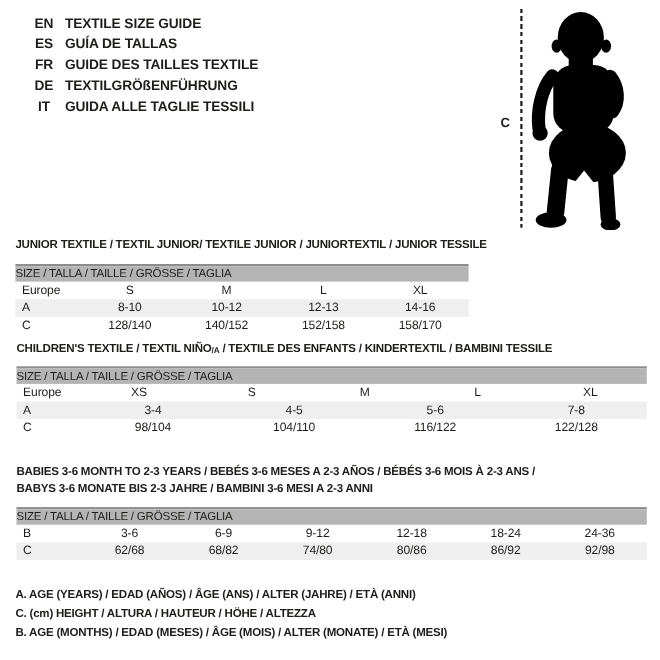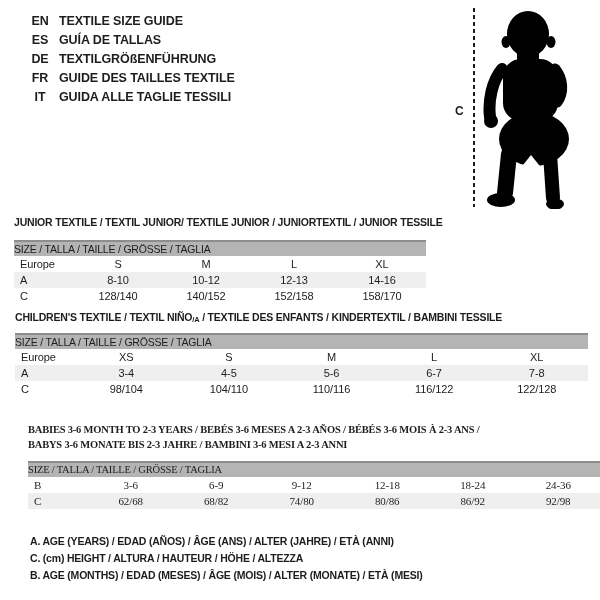--- a/index.html
+++ b/index.html
@@ -22,60 +22,60 @@
   
   .dash-line{position:absolute;left:473px;top:8px;width:2px;height:199px;
     background-image:repeating-linear-gradient(to bottom,
       var(--ink) 0px,var(--ink) 4px,transparent 4px,transparent 7px);}
   .c-label{position:absolute;left:455px;top:104px;font-weight:bold;font-size:12px;}
   .baby{position:absolute;left:481px;top:9px;}
   
   .section{position:absolute;}
   #sec-junior{left:14px;top:215px;width:412px;}
   #sec-children{left:15px;top:310px;width:573px;}
-  #sec-babies{left:28px;top:422px;width:573px;font-family:Liberation Serif, serif;}
+  #sec-babies{left:15px;top:422px;width:573px;}
   .sec-title{font-weight:bold;font-size:10.5px;letter-spacing:-0.2px;white-space:nowrap;}
   .title-line{height:15px;line-height:15px;}
   .subscript{font-size:7.5px;vertical-align:-1px;}
   #sec-junior .tbl{margin-top:10px;}
   #sec-children .tbl{margin-top:8px;}
   #sec-babies .tbl{margin-top:9px;}
   .tbl{border-top:2px solid var(--hdr-border);}
   .tbl-head{background:var(--hdr-bg);height:14px;line-height:14px;
     font-size:10.5px;padding-left:0;letter-spacing:-0.2px;}
   .row{display:flex;height:16px;line-height:16px;font-size:11px;letter-spacing:-0.1px;}
   .row.alt{background:var(--alt-bg);}
   .lbl{width:60px;padding-left:6px;box-sizing:border-box;}
   .cell{flex:1;text-align:center;}
   
-  .footnotes{position:absolute;left:14px;top:533px;margin-left:16px;}
+  .footnotes{position:absolute;left:14px;top:533px;}
   .footnote{height:17px;line-height:17px;font-weight:bold;font-size:10.5px;
     letter-spacing:-0.2px;white-space:nowrap;}
 </style>
 </head>
 <body>
 
 <div class="canvas">
 
   <div class="lang-list">
       <div class="lang-row">
         <span class="lang-code">EN</span>
         <span class="lang-label">TEXTILE SIZE GUIDE</span>
       </div>
       <div class="lang-row">
         <span class="lang-code">ES</span>
         <span class="lang-label">GUÍA DE TALLAS</span>
       </div>
       <div class="lang-row">
+        <span class="lang-code">FR</span>
+        <span class="lang-label">GUIDE DES TAILLES TEXTILE</span>
+      </div>
+      <div class="lang-row">
         <span class="lang-code">DE</span>
         <span class="lang-label">TEXTILGRÖßENFÜHRUNG</span>
-      </div>
-      <div class="lang-row">
-        <span class="lang-code">FR</span>
-        <span class="lang-label">GUIDE DES TAILLES TEXTILE</span>
       </div>
       <div class="lang-row">
         <span class="lang-code">IT</span>
         <span class="lang-label">GUIDA ALLE TAGLIE TESSILI</span>
       </div>
     </div>
 
   <div>
     <div class="dash-line"></div>
     <div class="c-label">C</div>
@@ -138,28 +138,26 @@
           <div class="cell">S</div>
           <div class="cell">M</div>
           <div class="cell">L</div>
           <div class="cell">XL</div>
         </div>
         <div class="row alt">
           <div class="lbl">A</div>
           <div class="cell">3-4</div>
           <div class="cell">4-5</div>
           <div class="cell">5-6</div>
-          <div class="cell">6-7</div>
           <div class="cell">7-8</div>
         </div>
         <div class="row">
           <div class="lbl">C</div>
           <div class="cell">98/104</div>
           <div class="cell">104/110</div>
-          <div class="cell">110/116</div>
           <div class="cell">116/122</div>
           <div class="cell">122/128</div>
         </div>
       </div>
     </section>
   <section id="sec-babies" class="section">
       <div class="sec-title">
         <div class="title-line"><span>BABIES 3-6 MONTH TO 2-3 YEARS / BEBÉS 3-6 MESES A 2-3 AÑOS / BÉBÉS 3-6 MOIS À 2-3 ANS /</span></div>
         <div class="title-line"><span>BABYS 3-6 MONATE BIS 2-3 JAHRE / BAMBINI 3-6 MESI A 2-3 ANNI</span></div>
       </div>

